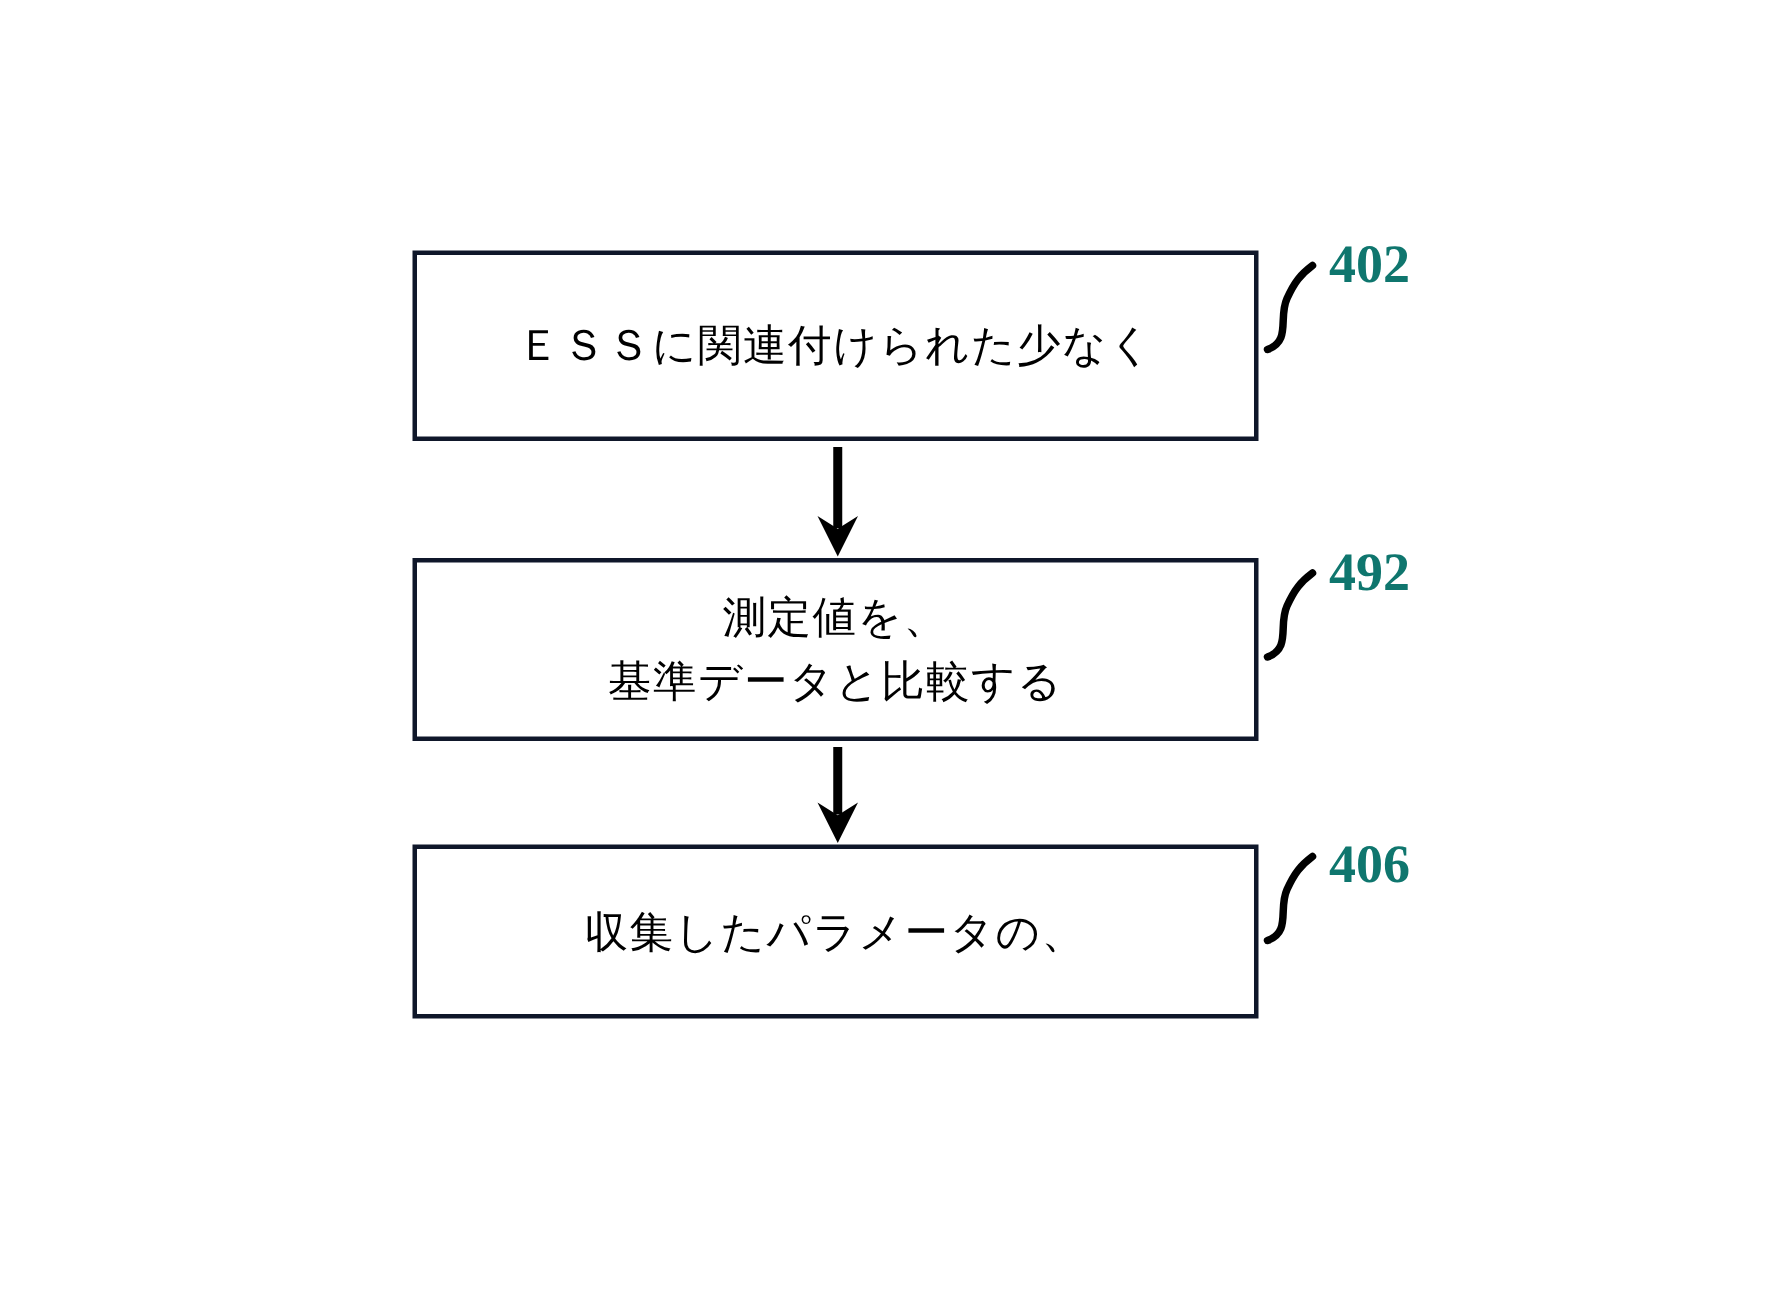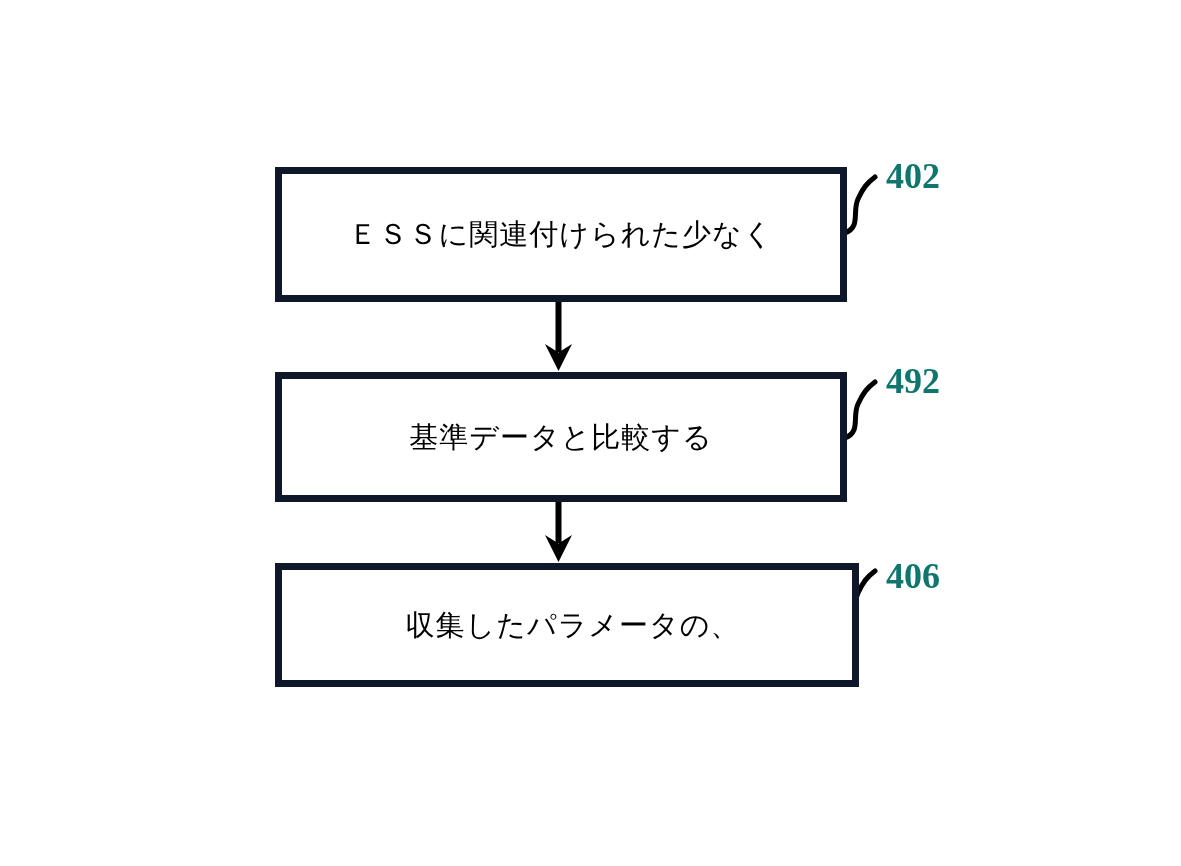--- a/index.html
+++ b/index.html
@@ -20,41 +20,41 @@
     left: 0;
     top: 0;
     width: 1181px;
     height: 866px;
     pointer-events: none;
   }
   .flow-box {
     position: absolute;
     left: 275px;
     width: 558px; 
-    border: 7px solid #0f172a;
+    border: 3px solid #0f172a;
     background: #ffffff;
     box-sizing: content-box;
     display: flex;
     flex-direction: column;
     justify-content: center;
     align-items: center;
     text-align: center;
     color: #000000;
     font-size: 29px;
     line-height: 43px;
     font-weight: 500;
     letter-spacing: 1px;
   }
   .flow-box .box-line {
     display: block;
     white-space: nowrap;
   }
   .box-402 { top: 167px; height: 121px; }
   .box-404 { top: 372px; height: 116px; }
-  .box-406 { top: 563px; height: 110px; padding-left: 12px; }
+  .box-406 { top: 563px; height: 110px; }
 
   .ref-label {
     position: absolute;
     left: 886px;
     width: 70px;
     color: #0f766e;
     font-family: "Liberation Serif", "DejaVu Serif", serif;
     font-weight: bold;
     font-size: 36px;
     line-height: 36px;
@@ -86,20 +86,21 @@
 
     <path d="M 845 627 c 16 -6 7 -21 13 -34 c 5 -11 9 -16 17 -22" fill="none" stroke="#000000" stroke-width="5" stroke-linecap="round"></path>
   </svg>
 
   <div class="flow-box box-402">
     <span class="box-line">ＥＳＳに関連付けられた少なく</span>
   </div>
   <div class="ref-label ref-402">402</div>
 
   <div class="flow-box box-404">
+    <span class="box-line">測定値を、</span>
     <span class="box-line">基準データと比較する</span>
   </div>
   <div class="ref-label ref-404">492</div>
 
   <div class="flow-box box-406">
     <span class="box-line">収集したパラメータの、</span>
   </div>
   <div class="ref-label ref-406">406</div>
 
 </div>

